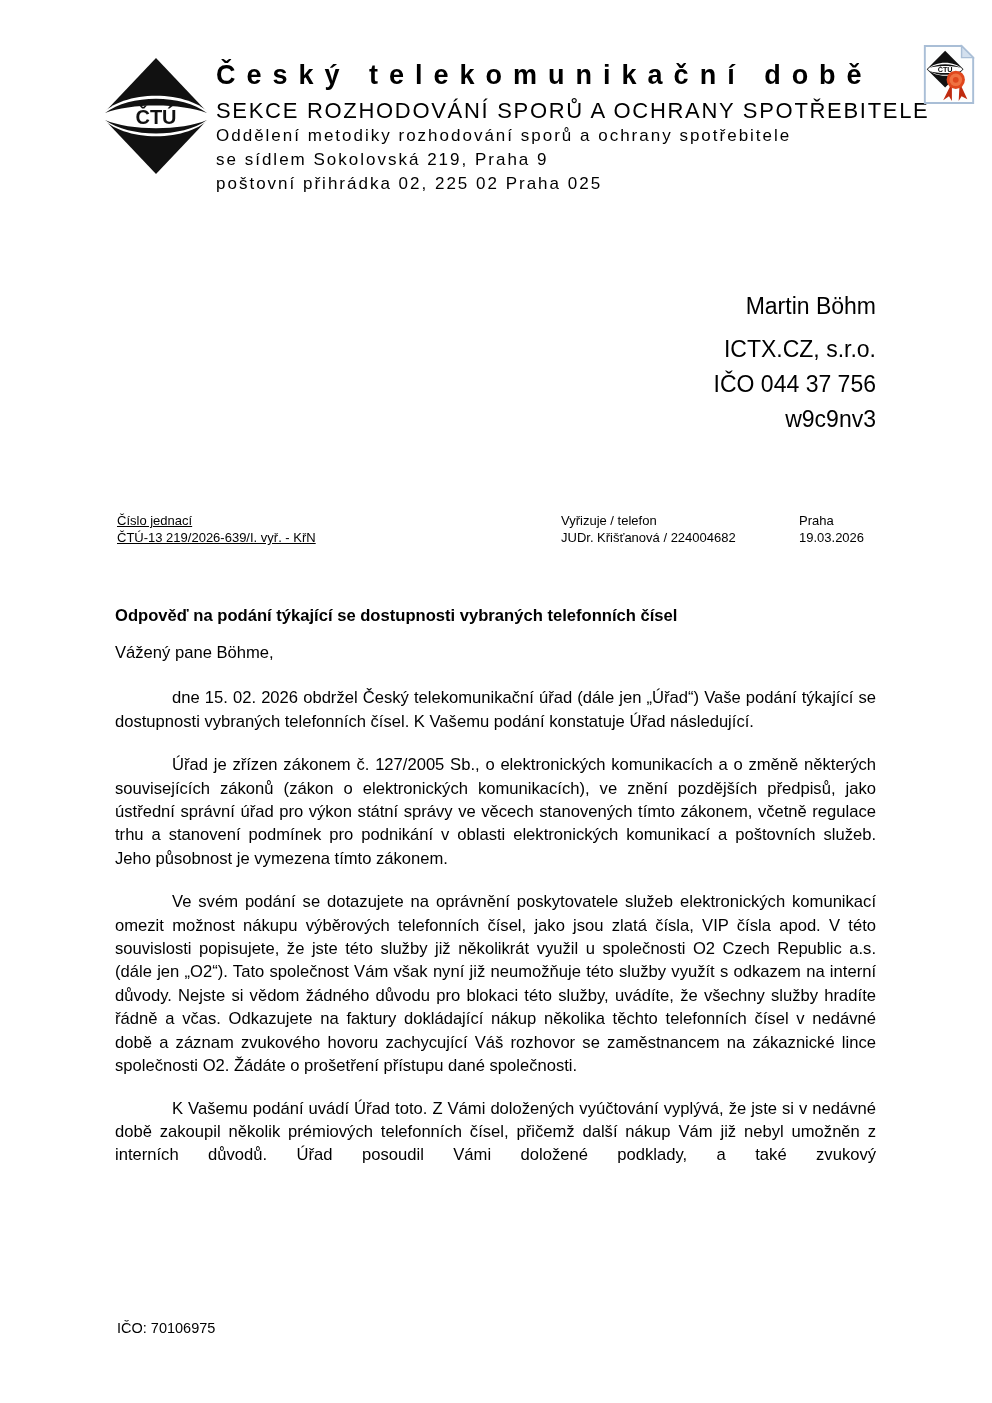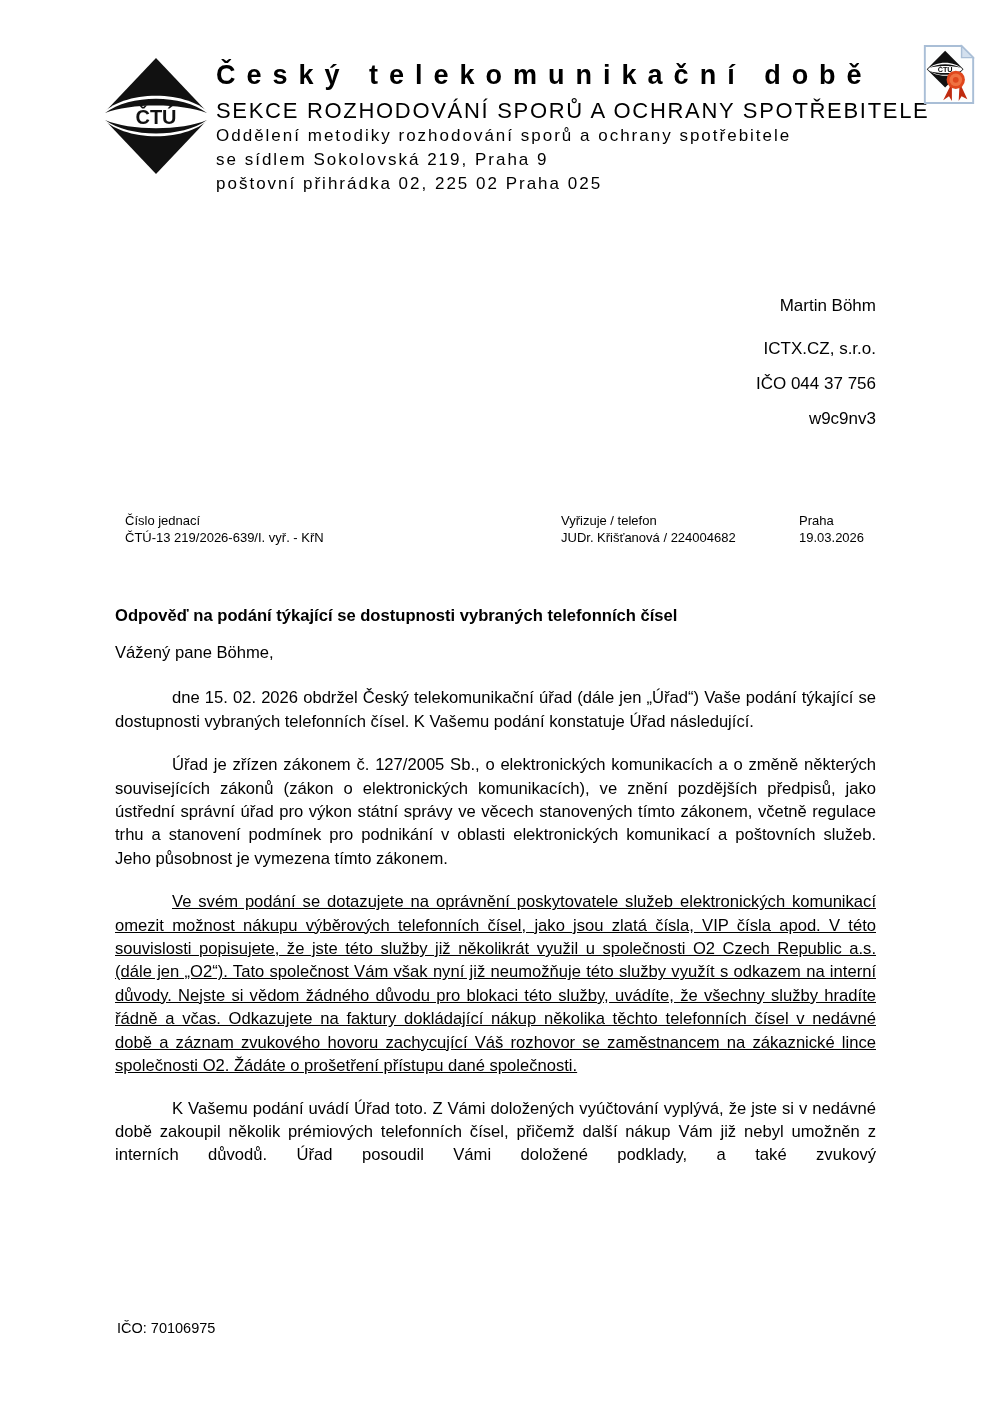--- a/index.html
+++ b/index.html
@@ -14,37 +14,37 @@
   }
   
   .header{position:absolute;top:57px;left:100px;display:flex;align-items:flex-start;}
   .logo{width:112px;height:118px;flex:0 0 auto;}
   .head-text{margin-left:4px;padding-top:2px;}
   .h-title{font-size:27px;font-weight:700;letter-spacing:11px;line-height:32px;white-space:nowrap;}
   .h-sekce{font-size:22px;letter-spacing:1.7px;line-height:22px;margin-top:9px;white-space:nowrap;}
   .h-sub{font-size:17px;letter-spacing:2px;line-height:20px;margin-top:4px;white-space:nowrap;}
   .badge{position:absolute;top:44px;left:920px;width:58px;height:62px;}
   
-  .recipient{position:absolute;top:296px;right:116px;text-align:right;font-size:17px;line-height:20px;}
+  .recipient{position:absolute;top:296px;right:116px;text-align:right;font-size:23px;line-height:20px;}
   .recipient .r-name{margin-bottom:23px;}
   .recipient .r-line{margin-bottom:15px;}
   
   .refline{position:absolute;top:512px;left:117px;width:760px;height:40px;font-size:13px;line-height:17px;}
   .ref-col{position:absolute;top:0;}
-  .ref-col.c1{left:8px;}
+  .ref-col.c1{left:0;text-decoration:underline;}
   .ref-col.c2{left:444px;}
   .ref-col.c3{left:682px;}
   
   .subject{position:absolute;top:604px;left:115px;width:761px;font-size:16.6px;font-weight:700;
            text-underline-offset:3px;line-height:23px;}
   .body-text{position:absolute;top:641px;left:115px;width:761px;font-size:16.6px;line-height:23.4px;}
   .salutation{margin:0 0 22px 0;}
   .para{margin:0 0 20px 0;text-align:justify;text-indent:57px;}
   .para.p3{margin-bottom:22px;}
-  .para.p4{margin-bottom:19px;text-decoration:underline;}
+  .para.p4{margin-bottom:19px;}
   .para.cut{text-align-last:justify;}
   
   .footer{position:absolute;top:1320px;left:117px;font-size:14.5px;}
 </style>
 </head>
 <body>
 
 <div class="page">
 
   <div class="header">

